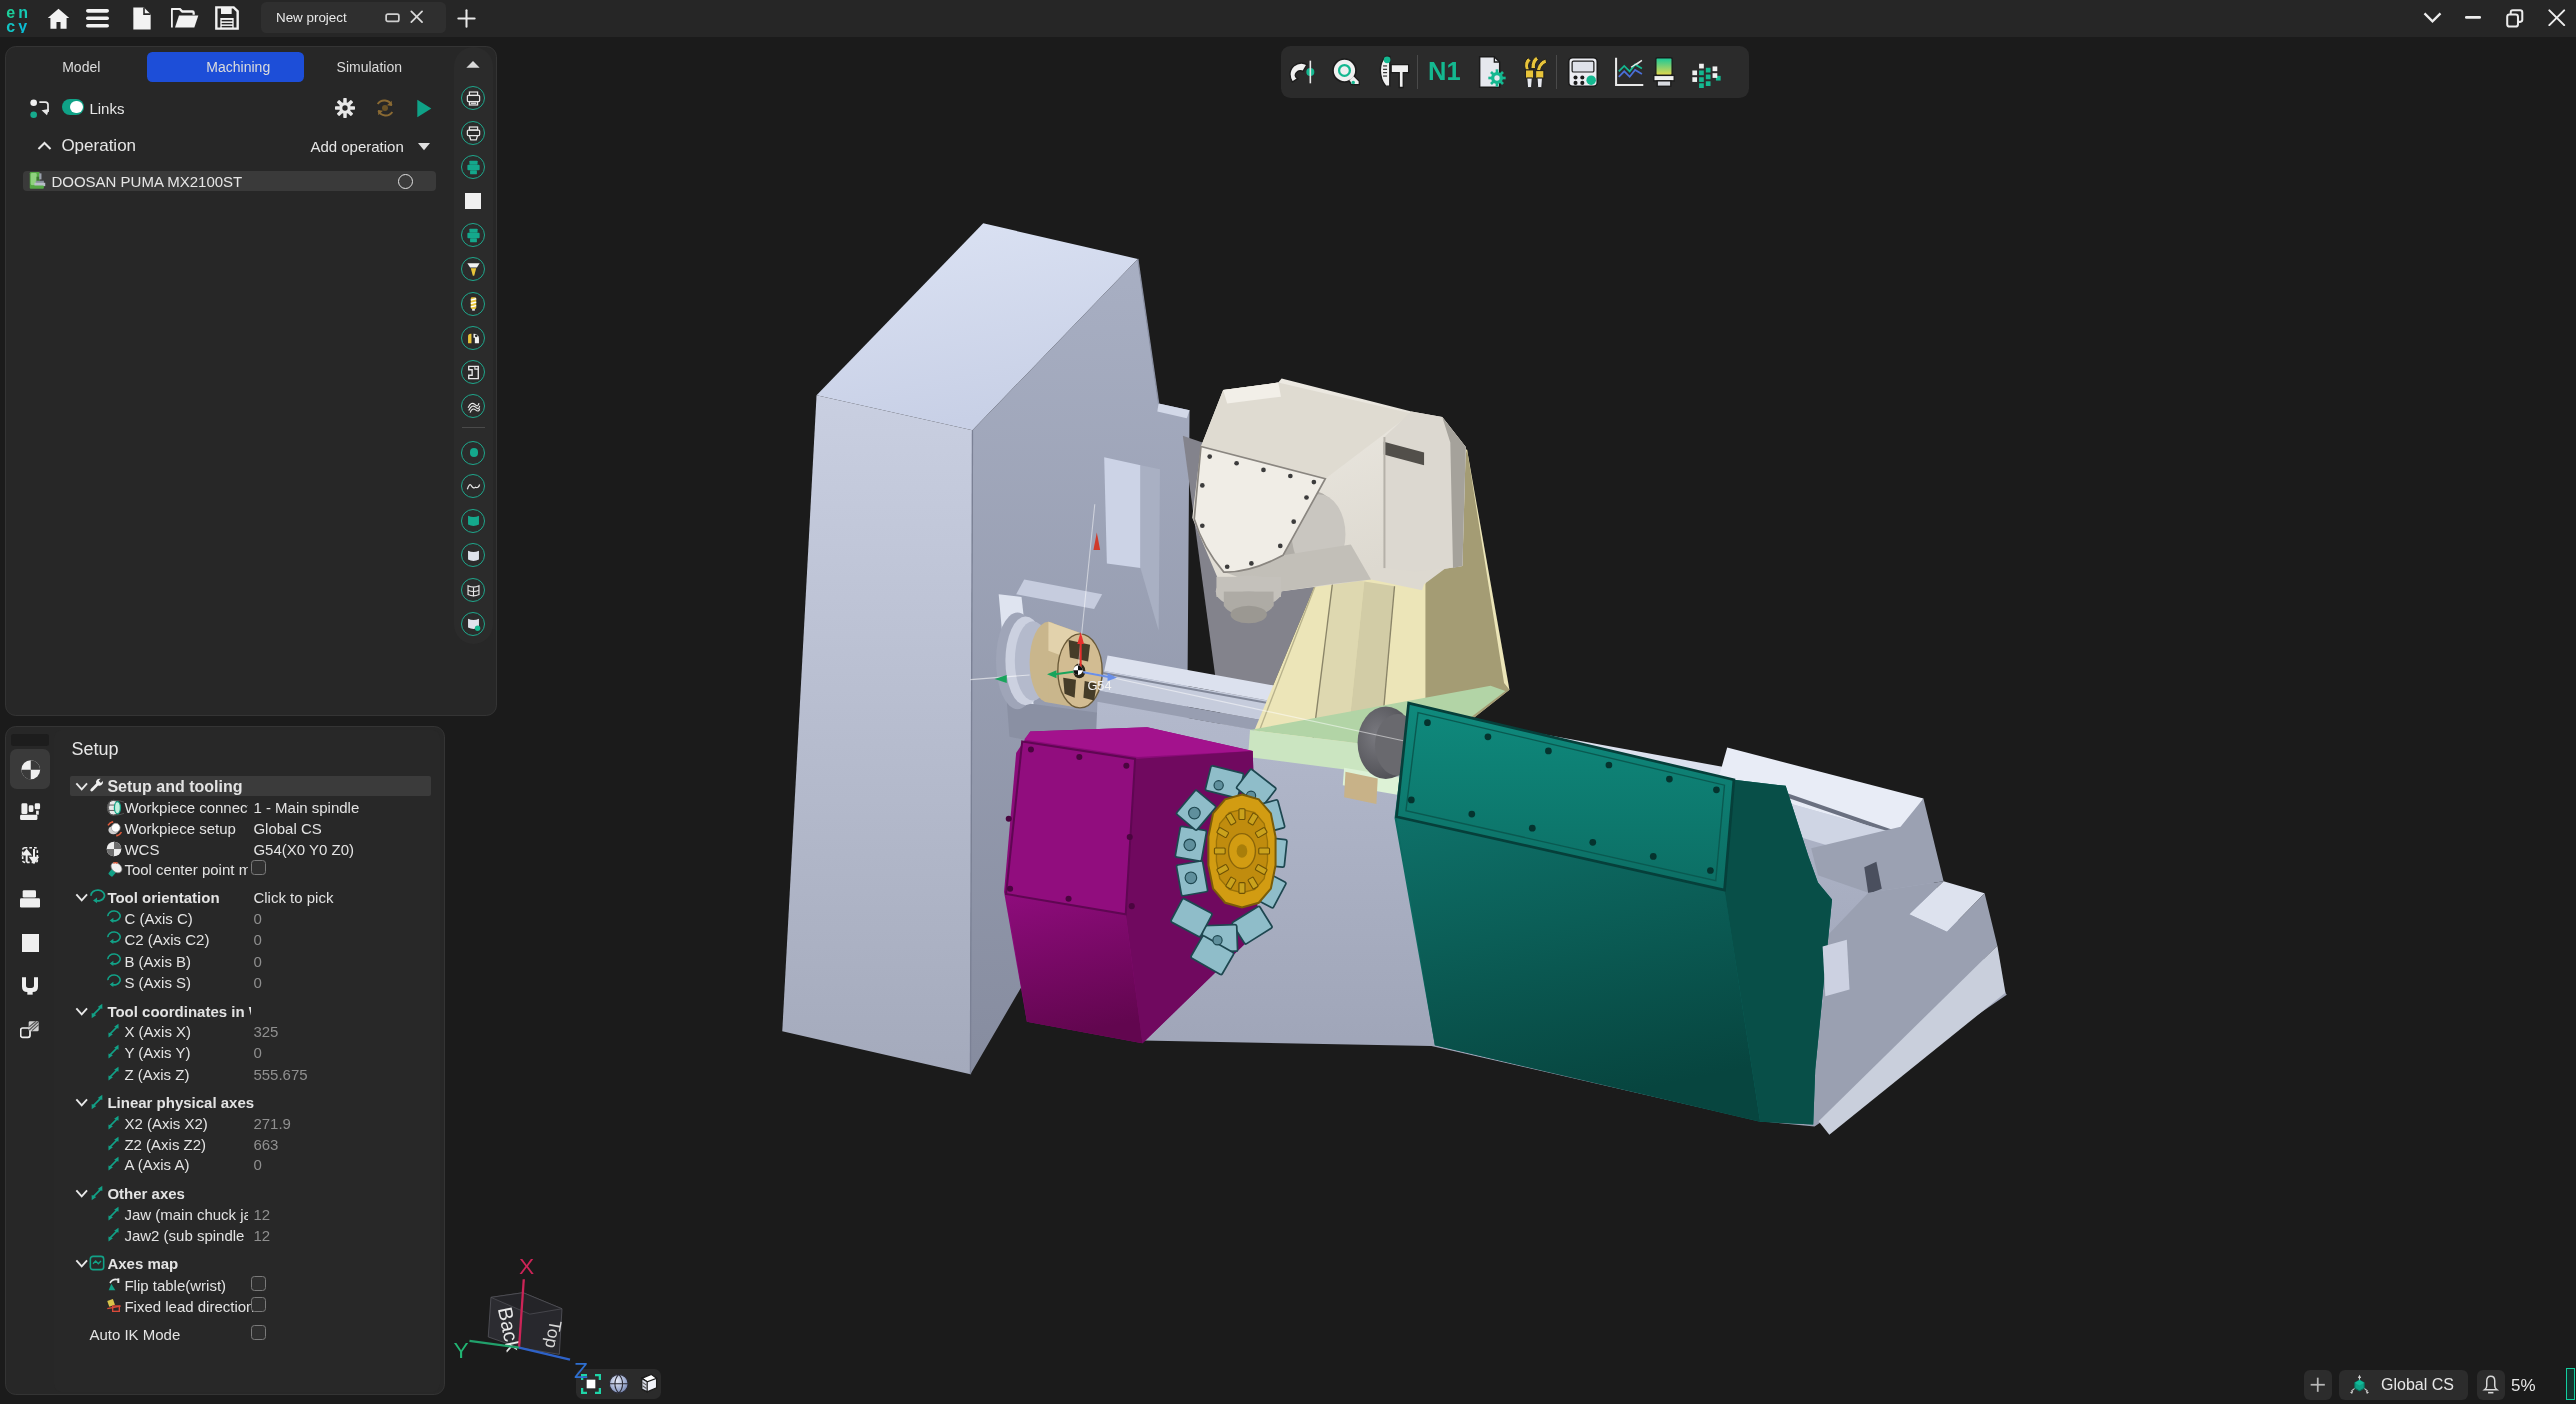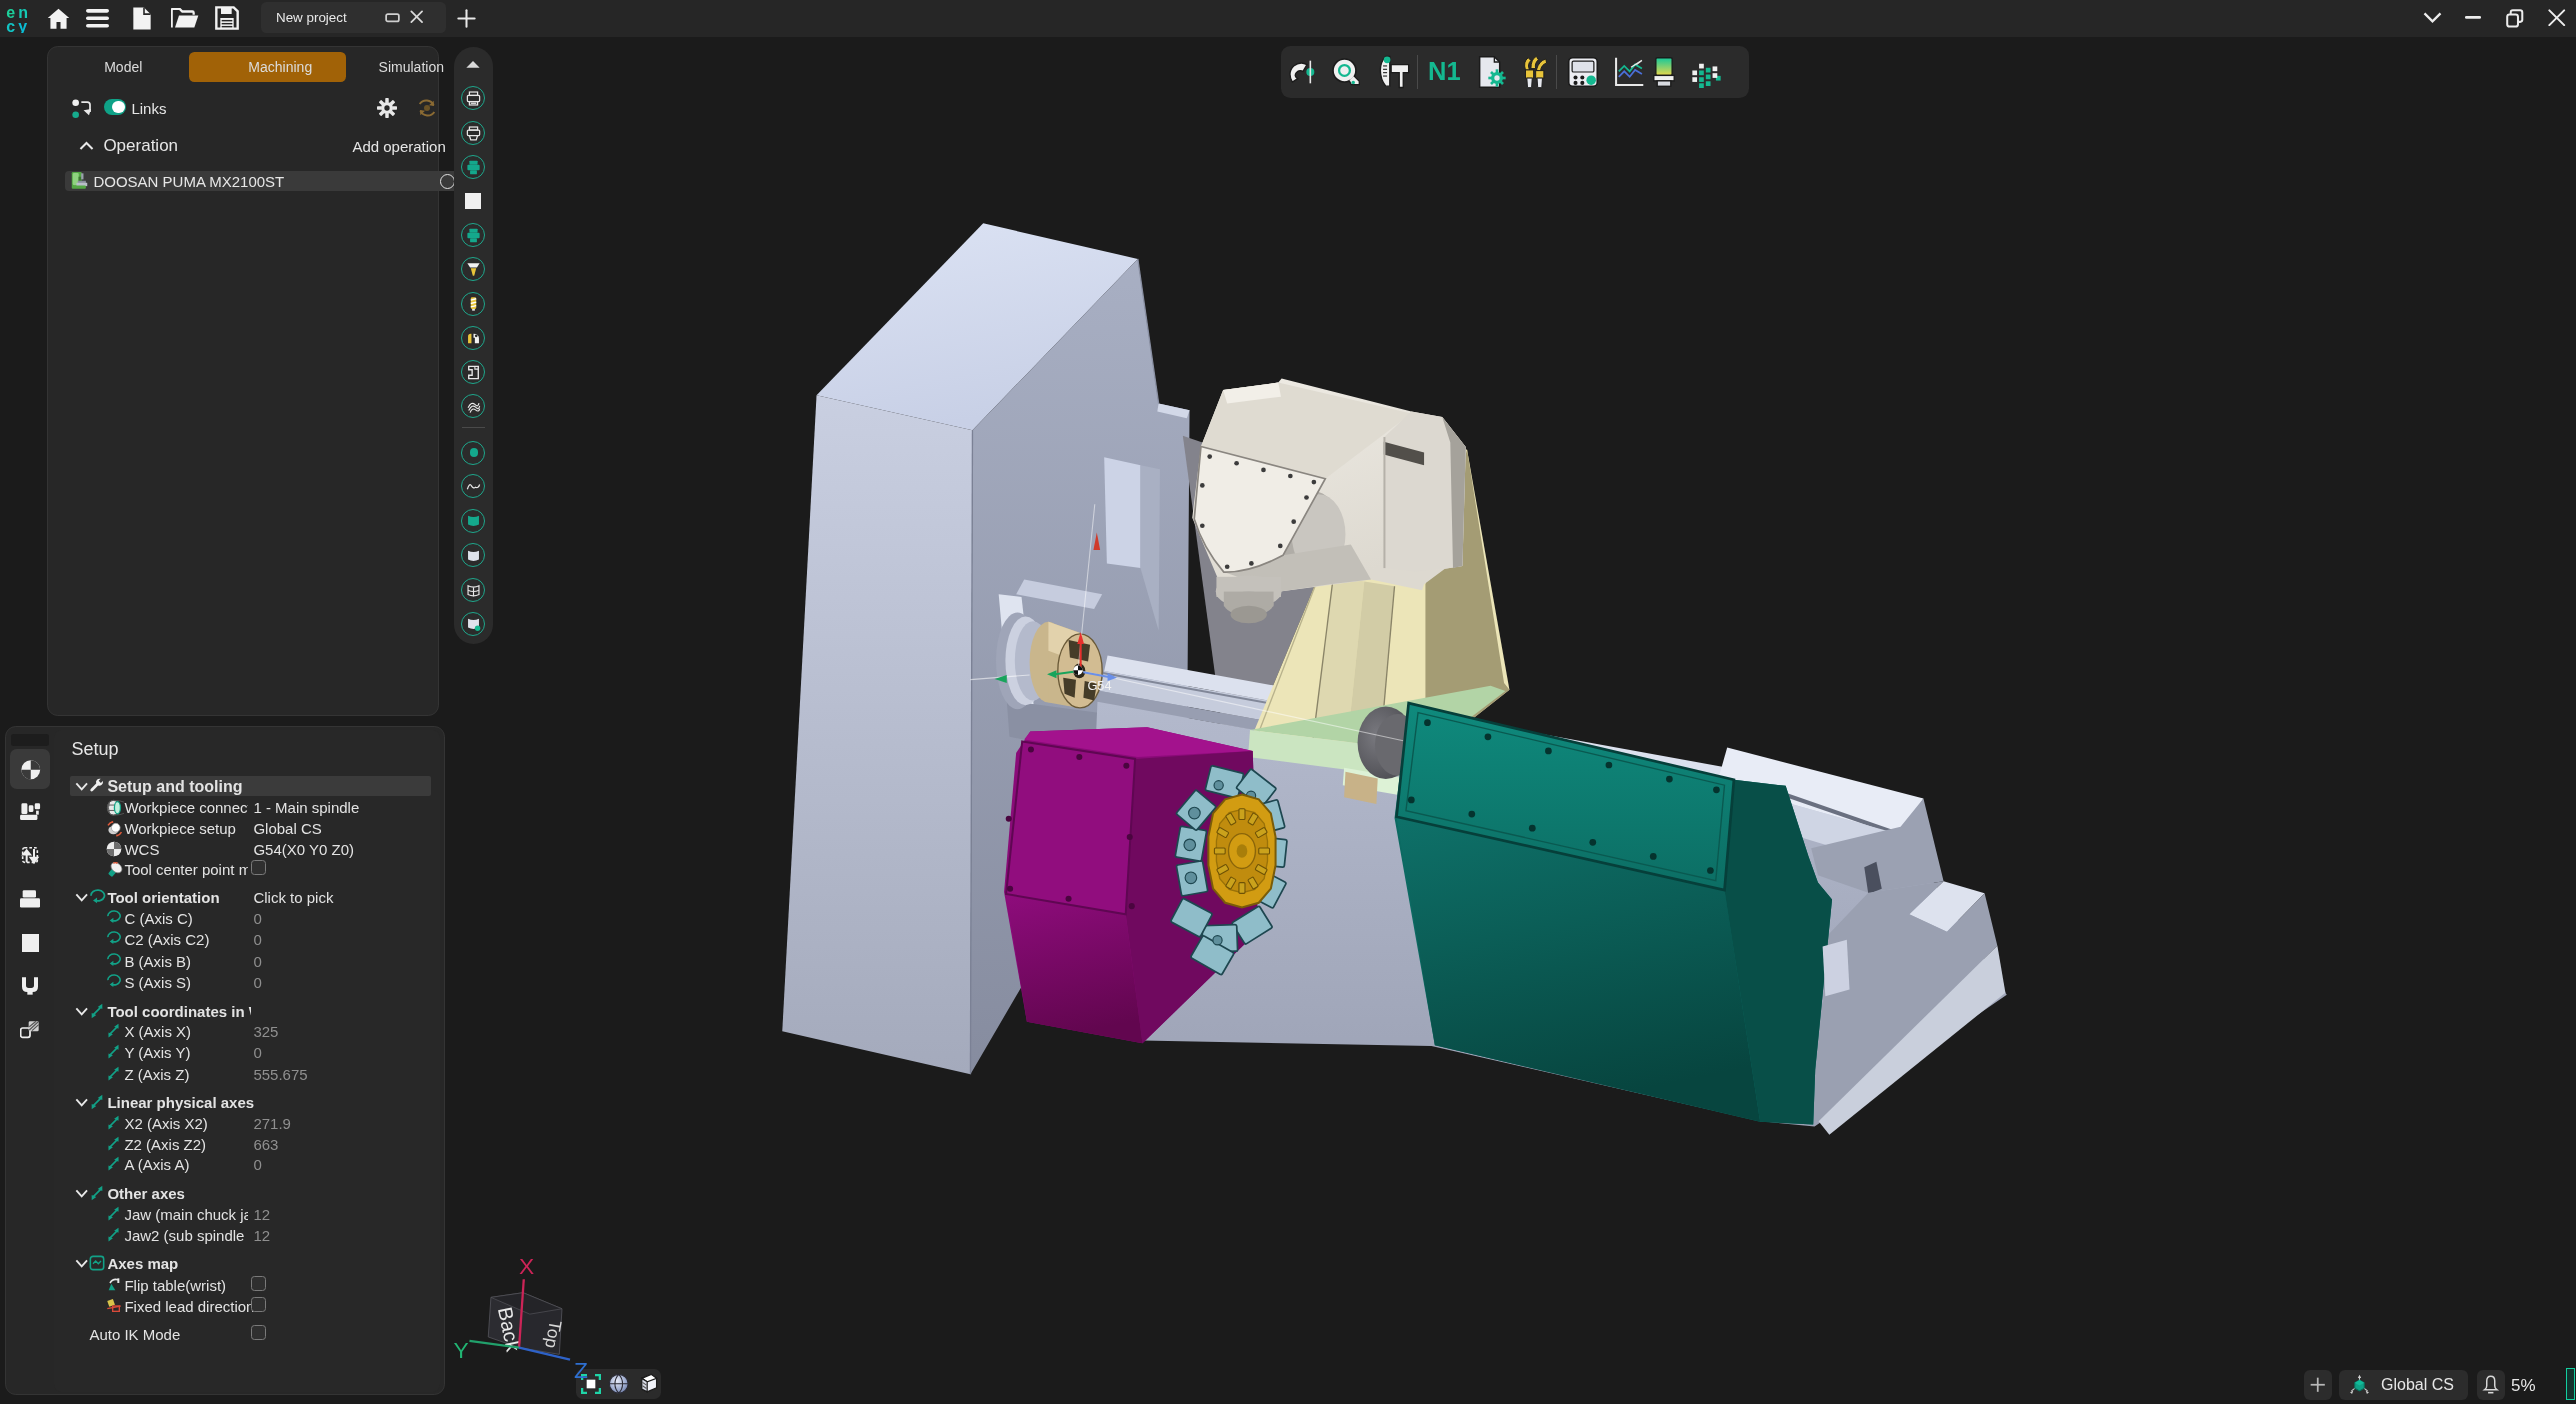--- a/index.html
+++ b/index.html
@@ -9,26 +9,26 @@
   
   #topbar { position:absolute; left:0; top:0; width:2576px; height:37px; background:#262626; }
   #topbar svg { position:absolute; }
   #tab { position:absolute; left:261px; top:2px; width:185px; height:31px; background:#2f2f2f;
      border-radius:5.4px; color:#e8e8e8; font-size:13.4px; }
   #tab .lbl { position:absolute; left:15px; top:8px; }
   
   #viewport { position:absolute; left:0; top:37px; width:2576px; height:1368px; background:#1b1b1b; }
   
   .panel { position:absolute; background:#272727; border:1.3px solid #343434; border-radius:10.8px; }
-  #leftpanel { left:5.4px; top:46px; width:392px; height:670px;margin-left:42px; }
+  #leftpanel { left:5.4px; top:46px; width:492px; height:670px; }
   #setupwrap { left:5.4px; top:726px; width:440px; height:669px; }
   #setupinner { position:absolute; left:48px; top:2.7px; width:386px; height:662px; background:#282828; border-radius:8px; }
   .tabs { position:absolute; left:9.4px; top:4.7px; width:419px; height:30px; display:flex; color:#dcdcdc; font-size:14px; }
   .tabs div { flex:1; text-align:center; line-height:30px; border-radius:5.4px; }
-  .tabs .sel { background:#a16207;padding-left:26px; }
+  .tabs .sel { background:#1d4ed8;padding-left:26px; }
   #vtoolbar { position:absolute; left:454px; top:47px; width:39px; height:597px; background:#2b2b2b; border-radius:19.5px; }
   .circ { position:absolute; left:7.4px; width:24px; height:24px; border:1.1px solid #1ea78c; border-radius:50%; }
   #ttoolbar { position:absolute; left:1281px; top:46px; width:468px; height:52px; background:#2b2b2b; border-radius:9.4px; }
   #btoolbar { position:absolute; left:576px; top:1369px; width:85px; height:30px; background:#2b2b2b; border-radius:6.7px; }
   .txt { position:absolute; color:#e6e6e6; white-space:nowrap; }
   .bold { font-weight:normal; }
   
   .r { position:absolute; left:0; width:437px; height:17.5px; }
   .r .l { position:absolute; left:118px; top:0; font-size:15px; color:#e3e3e3; white-space:nowrap; }
   .r .trunc { width:124px; overflow:hidden; }

